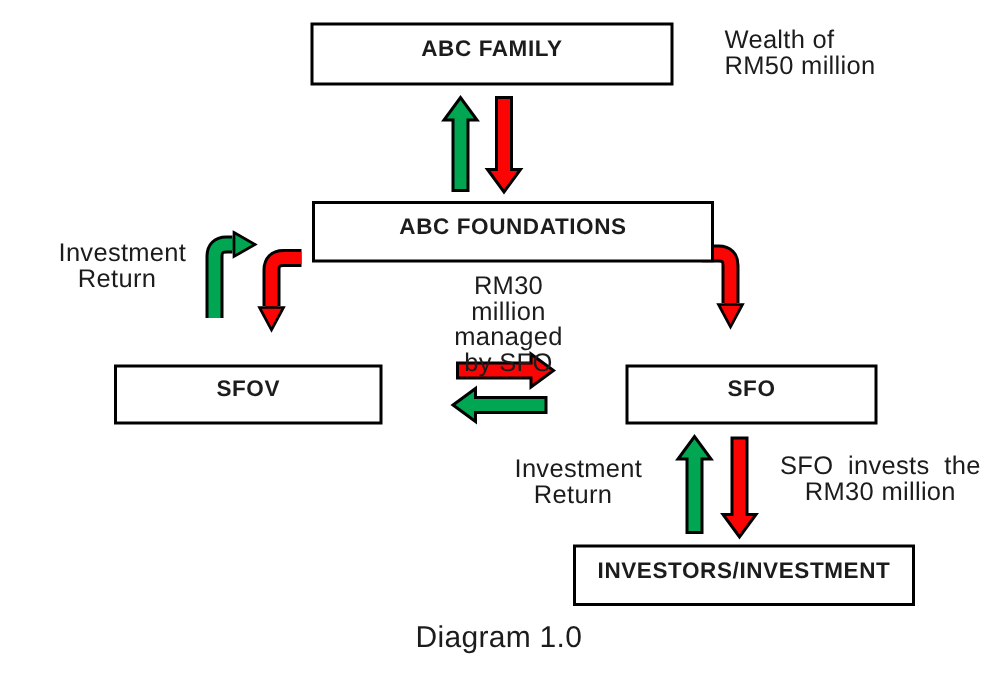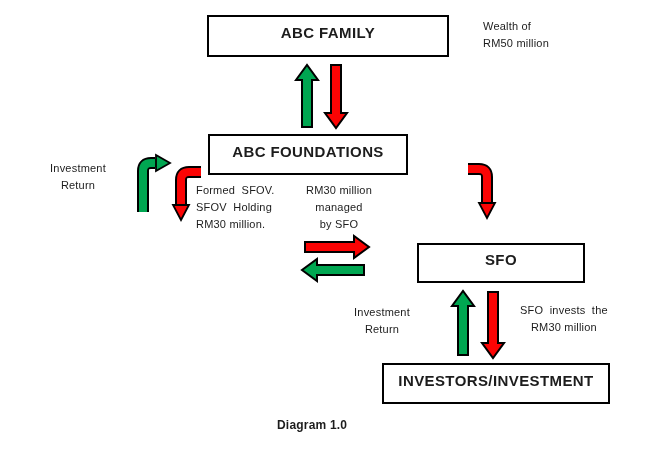--- a/index.html
+++ b/index.html
@@ -21,40 +21,40 @@
     display: flex;
     align-items: center;
     justify-content: center;
     font-weight: bold;
     font-size: 15px;
     letter-spacing: 0.4px;
     padding-bottom: 7px;
     text-align: center;
   }
   #box-family      { left: 207px; top: 15px;  width: 242px; height: 42px; }
-  #box-foundations { left: 208px; top: 134px; width: 200px; height: 41px; }
+  #box-foundations { left: 208px; top: 134px; width: 268px; height: 41px; }
   #box-sfov        { left: 76px;  top: 243px; width: 179px; height: 40px; }
   #box-sfo         { left: 417px; top: 243px; width: 168px; height: 40px; }
   #box-investors   { left: 382px; top: 363px; width: 228px; height: 41px; }
 
   .lbl {
     position: absolute;
-    font-size: 11px;
+    font-size: 17px;
     line-height: 17px;
     letter-spacing: 0.2px;
     white-space: pre-wrap;
   }
   #lbl-wealth        { left: 483px; top: 18px;  text-align: left; }
   #lbl-inv-ret-left  { left: 39px;  top: 160px; width: 78px;  text-align: center; }
   #lbl-formed-sfov   { left: 196px; top: 182px; width: 96px;  text-align: left; }
   #lbl-managed       { left: 297px; top: 182px; width: 84px;  text-align: center; }
   #lbl-formed-sfo    { left: 511px; top: 195px; text-align: left; }
   #lbl-inv-ret-bot   { left: 343px; top: 304px; width: 78px;  text-align: center; }
   #lbl-sfo-invests   { left: 520px; top: 302px; text-align: center; }
-  #lbl-caption       { left: 277px; top: 417px; font-weight: bold; font-size: 12px; }
+  #lbl-caption       { left: 277px; top: 417px; font-weight: normal; font-size: 20px; }
 
   #arrow-layer { position: absolute; left: 0; top: 0; width: 669px; height: 456px; }
 
   .fill-green   { fill: var(--green);  stroke: #000000; stroke-width: 2;   stroke-linejoin: miter; }
   .fill-red     { fill: var(--red);    stroke: #000000; stroke-width: 2;   stroke-linejoin: miter; }
   .head-green   { fill: var(--green);  stroke: #000000; stroke-width: 1.8; stroke-linejoin: miter; }
   .head-red     { fill: var(--red);    stroke: #000000; stroke-width: 1.8; stroke-linejoin: miter; }
   .elbow-out    { fill: none; stroke: #000000; stroke-width: 12; stroke-linecap: butt; }
   .elbow-green  { fill: none; stroke: var(--green); stroke-width: 8; stroke-linecap: butt; }
   .elbow-red    { fill: none; stroke: var(--red);   stroke-width: 8; stroke-linecap: butt; }
@@ -104,34 +104,34 @@
       <polygon class="fill-red" points="488,292 488,343 482,343 493,358 504,343 498,343 498,292"></polygon>
     </g>
   </svg>
 
   <div class="box" id="box-family">
     <span>ABC FAMILY</span>
   </div>
   <div class="box" id="box-foundations">
     <span>ABC FOUNDATIONS</span>
   </div>
+  <div class="box" id="box-sfov">
+    <span>SFOV</span>
+  </div>
   <div class="box" id="box-investors">
     <span>INVESTORS/INVESTMENT</span>
   </div>
   <div class="box" id="box-sfo">
     <span>SFO</span>
   </div>
 
   <div class="lbl" id="lbl-wealth">Wealth of
 RM50 million</div>
   <div class="lbl" id="lbl-inv-ret-left">Investment
 Return</div>
-  <div class="lbl" id="lbl-formed-sfov">Formed  SFOV.
-SFOV  Holding
-RM30 million.</div>
   <div class="lbl" id="lbl-managed">RM30 million
 managed
 by SFO</div>
   <div class="lbl" id="lbl-inv-ret-bot">Investment
 Return</div>
   <div class="lbl" id="lbl-sfo-invests">SFO  invests  the
 RM30 million</div>
   <div class="lbl" id="lbl-caption">Diagram 1.0</div>
 
 </div>

